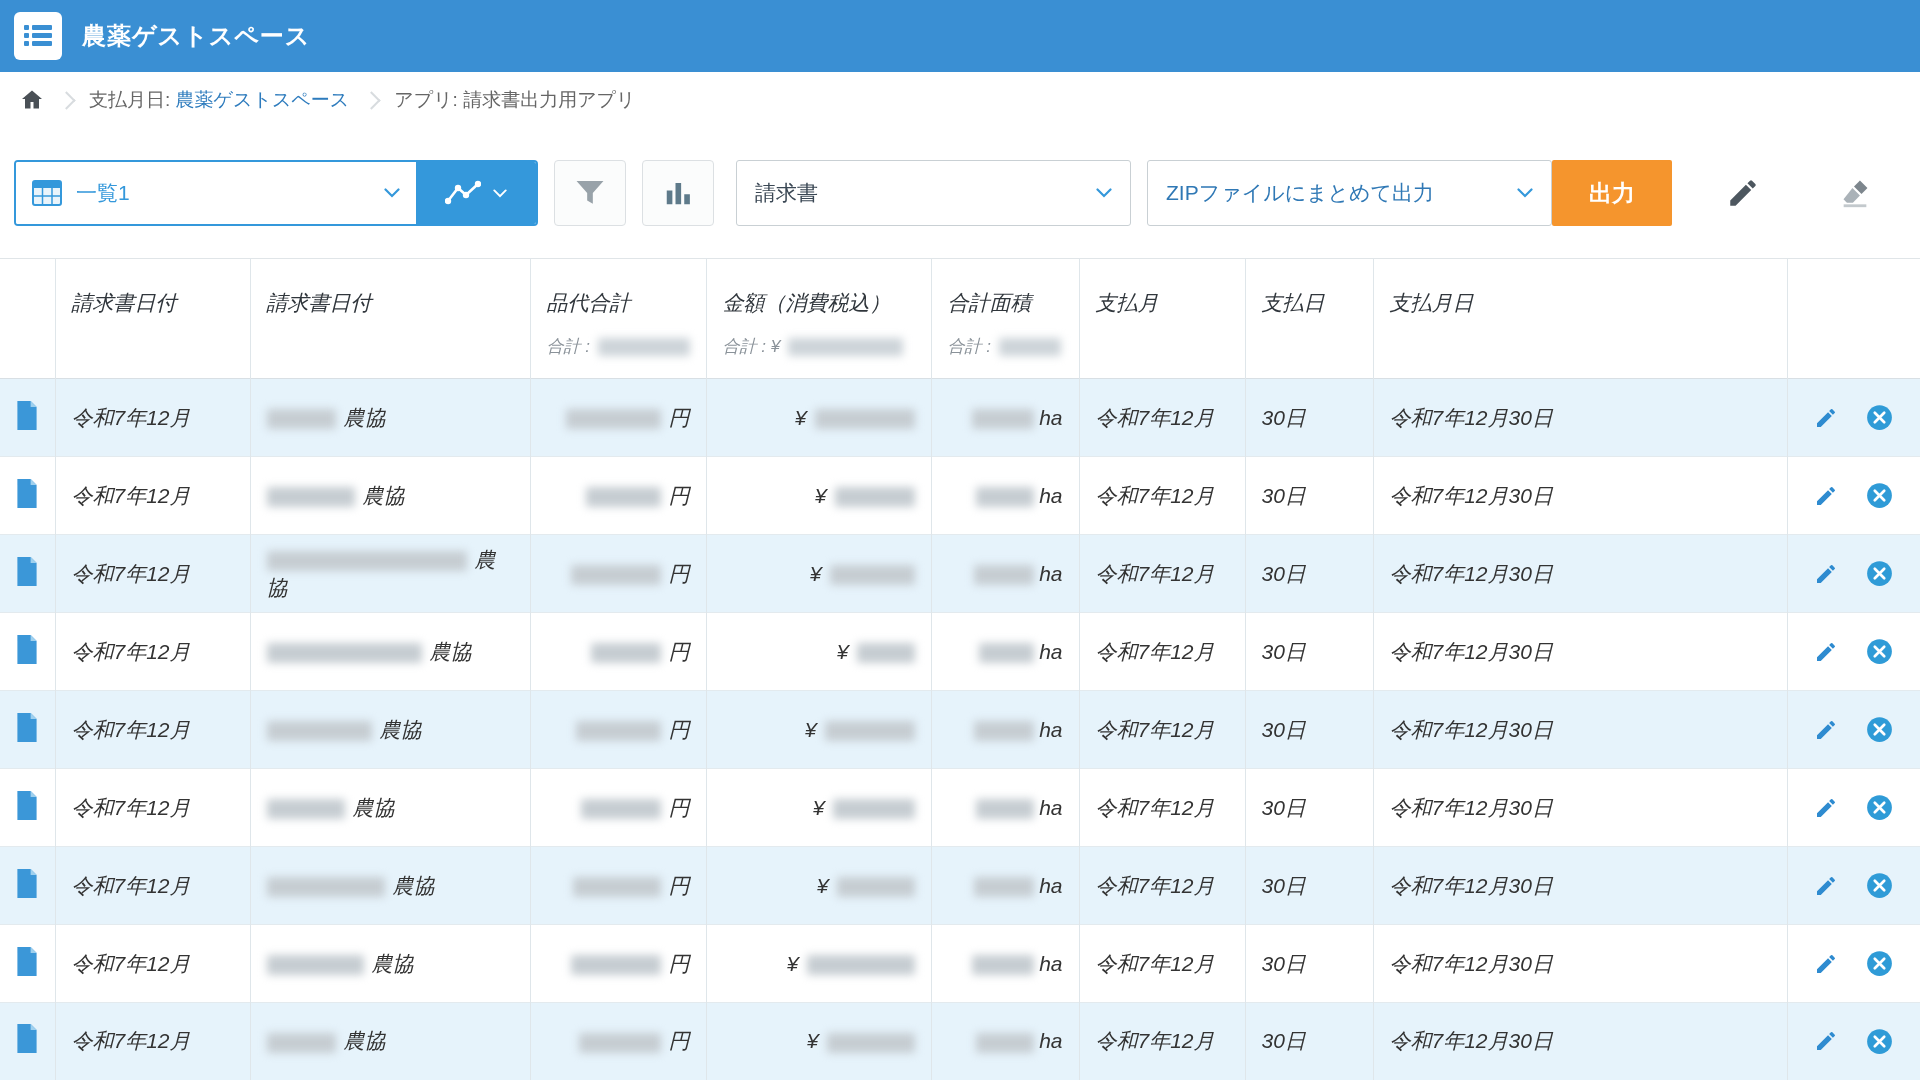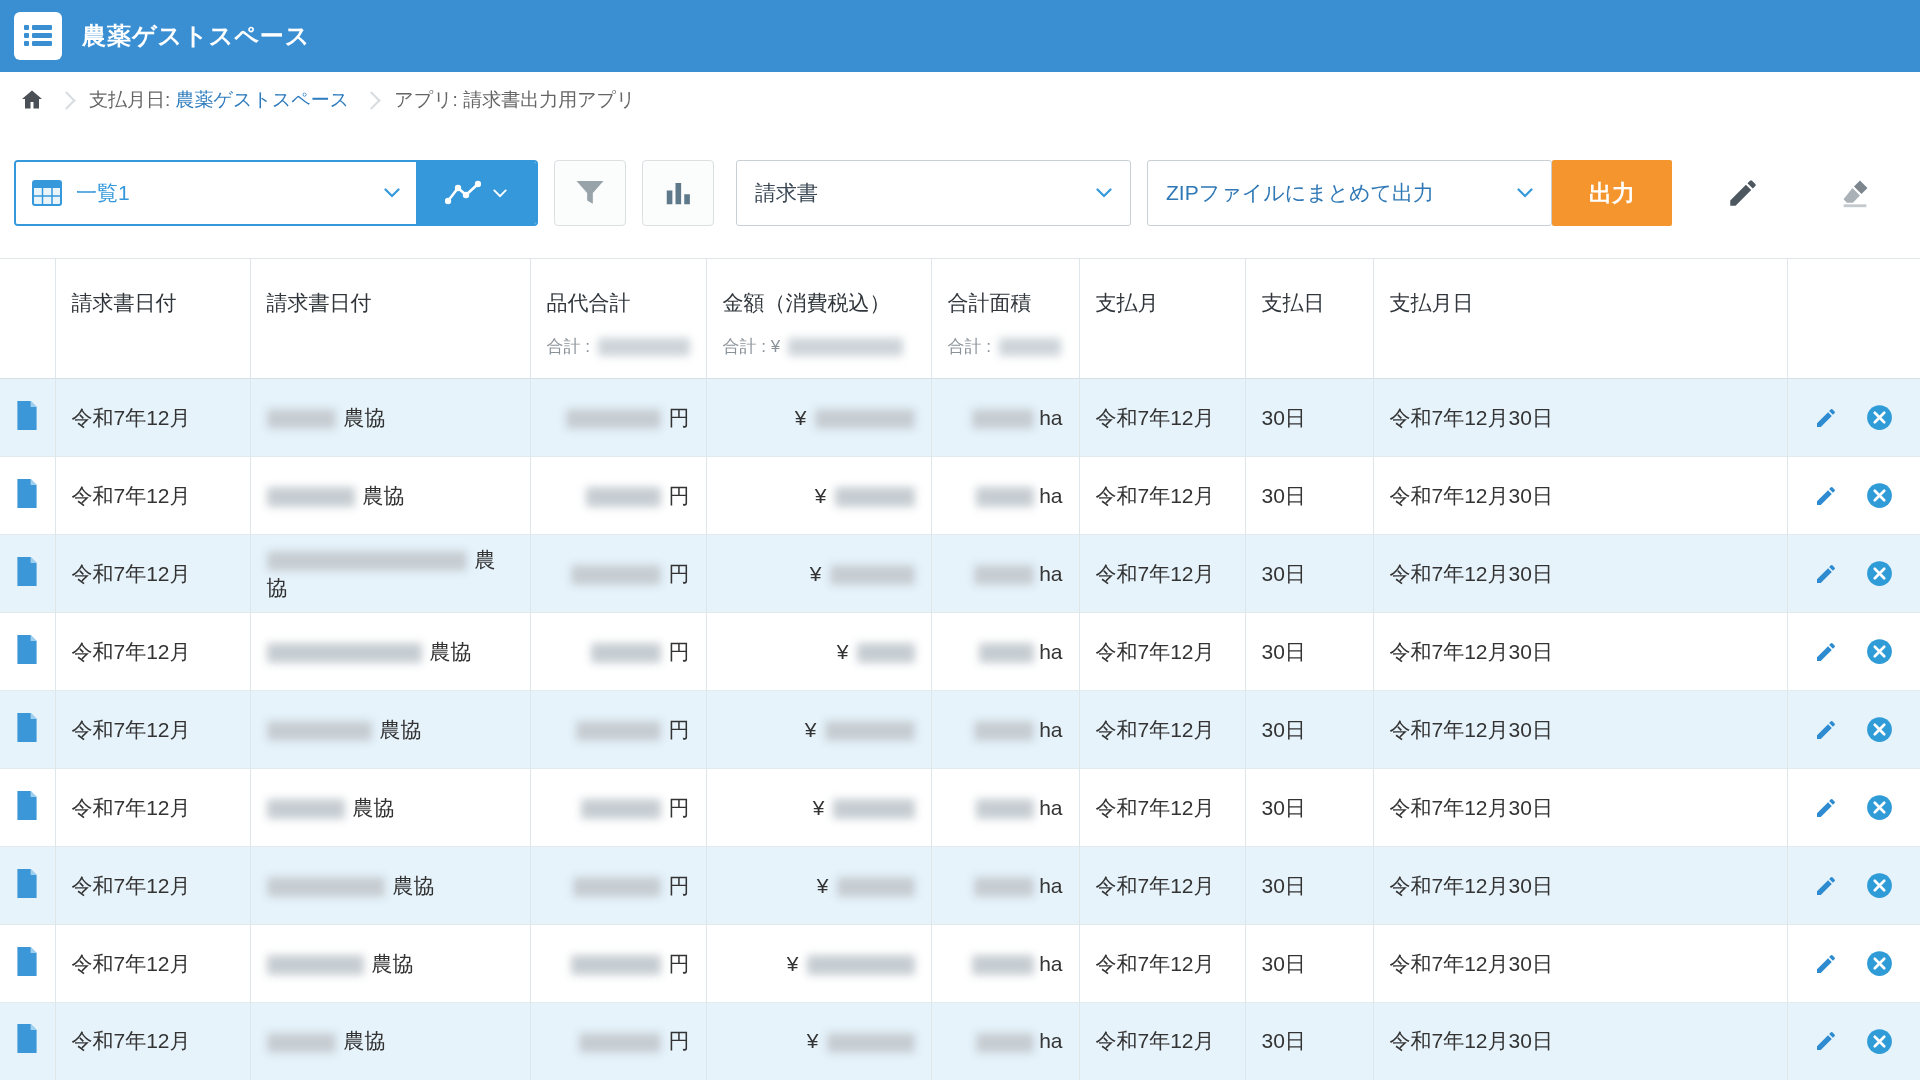--- a/index.html
+++ b/index.html
@@ -25,21 +25,21 @@
   .icon-btn { width:72px; height:66px; border:1px solid #dcе0e3; border:1px solid #dce0e3; border-radius:4px; background:#fbfcfc; display:flex; align-items:center; justify-content:center; cursor:pointer; flex:none; }
   .select { height:66px; border:1px solid #c9d0d4; border-radius:3px; background:#fff; display:flex; align-items:center; justify-content:space-between; padding:0 18px; font-size:21px; cursor:pointer; flex:none; }
   .select.type { width:395px; color:#3a4754; margin-left:6px; }
   .select.output { width:405px; color:#2f78b5; }
   .out-group { display:flex; align-items:flex-start; flex:none; }
   .export-btn { width:120px; height:66px; background:#f5952d; color:#fff; font-size:23px; font-weight:bold; border:none; border-radius:2px; cursor:pointer; font-family:inherit; }
   .toolbar-right { margin-left:auto; display:flex; align-items:center; gap:78px; padding-right:34px; }
   .toolbar-right .tool { cursor:pointer; display:flex; }
 
   
-  .record-table { width:1920px; border-collapse:collapse; table-layout:fixed; border-bottom:2px solid #cfd6da; }
+  .record-table { width:1920px; border-collapse:collapse; table-layout:fixed; border-bottom:2px solid #cfd6da;font-style:italic; }
   .record-table th, .record-table td { border-left:1px solid #dfe6ea; }
   .record-table th:first-child, .record-table td:first-child { border-left:none; }
   .record-table thead tr { border-top:1px solid #e0e5e8; border-bottom:1px solid #d8dfe4; }
   .record-table th { height:120px; vertical-align:top; text-align:left; padding:30px 16px 0; font-weight:400; font-size:21px; color:#30363c; }
   .record-table th.c-icon, .record-table th.c-actions { padding:0; }
   .record-table td { height:78px; font-size:21px; color:#333; padding:0 16px; vertical-align:middle; }
   .record-table tbody tr { border-bottom:1px solid #e3eaee; background:#fff; }
   .record-table tbody tr.alt { background:#e6f3fb; }
   .h-sub { margin-top:18px; font-size:17px; color:#8a9299; display:flex; align-items:center; white-space:nowrap; }
   .h-sub .blur { height:18px; background:#cdd4d9; margin-left:8px; }

